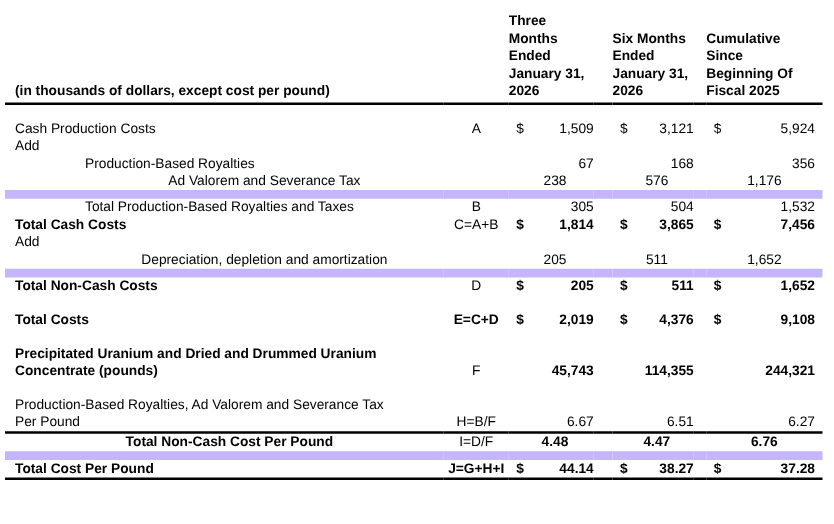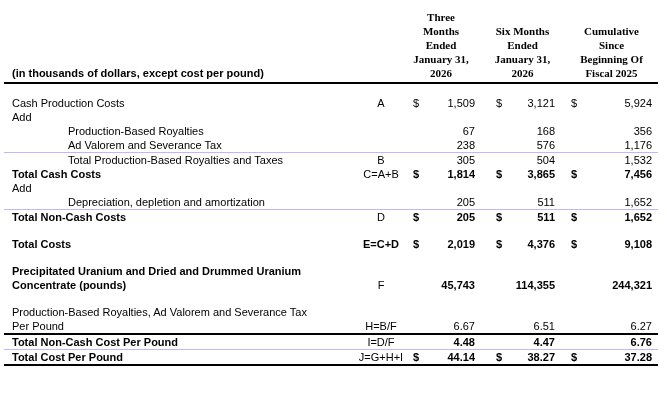--- a/index.html
+++ b/index.html
@@ -38,32 +38,31 @@
 
   td.lbl { padding-left: 8px; }
   tr.ind td.lbl { padding-left: 64px; }
   td.ref { text-align: center; }
   td.money { text-align: right; padding-left: 6px; }
   td.money.last { padding-right: 6px; }
   span.cur { float: left; }
 
   tr.bold { font-weight: bold; margin-left: 28px; }
 
-  tr.b1 td { border-bottom: 1px solid #c4b5fd; }
+  tr.b1 td { border-bottom: 7px solid #c4b5fd; text-align: center; }
   tr.b2 td { border-bottom: 2px solid #000; }
 
   tr.head td {
     vertical-align: bottom;
     font-weight: bold;
     padding-bottom: 2px;
   }
   tr.head td.colhead {
-    text-align: center;
+    text-align: left;
     padding-left: 0;
-    font-family: Liberation Serif, serif;
   }
   tr.sp td { height: 13px; }
   tr.sp-sm td { height: 12px; }
 </style>
 </head>
 <body>
 
 <table class="cost-table">
   <colgroup>
     <col class="c-label">
@@ -241,21 +240,21 @@
     <td class="ref" style="font-weight:normal">I=D/F</td>
     <td class="money"><span class="num">4.48</span></td>
     <td></td>
     <td class="money"><span class="num">4.47</span></td>
     <td></td>
     <td class="money last"><span class="num">6.76</span></td>
   </tr>
 
   <tr class="datarow bold b2">
     <td class="lbl">Total Cost Per Pound</td>
-    <td class="ref" style="font-weight:normal">J=G+H+I</td>
+    <td class="ref" style="font-weight:bold">J=G+H+I</td>
     <td class="money"><span class="cur">$</span><span class="num">44.14</span></td>
     <td></td>
     <td class="money"><span class="cur">$</span><span class="num">38.27</span></td>
     <td></td>
     <td class="money last"><span class="cur">$</span><span class="num">37.28</span></td>
   </tr>
 </tbody>
   </table>
 
 </body></html>

